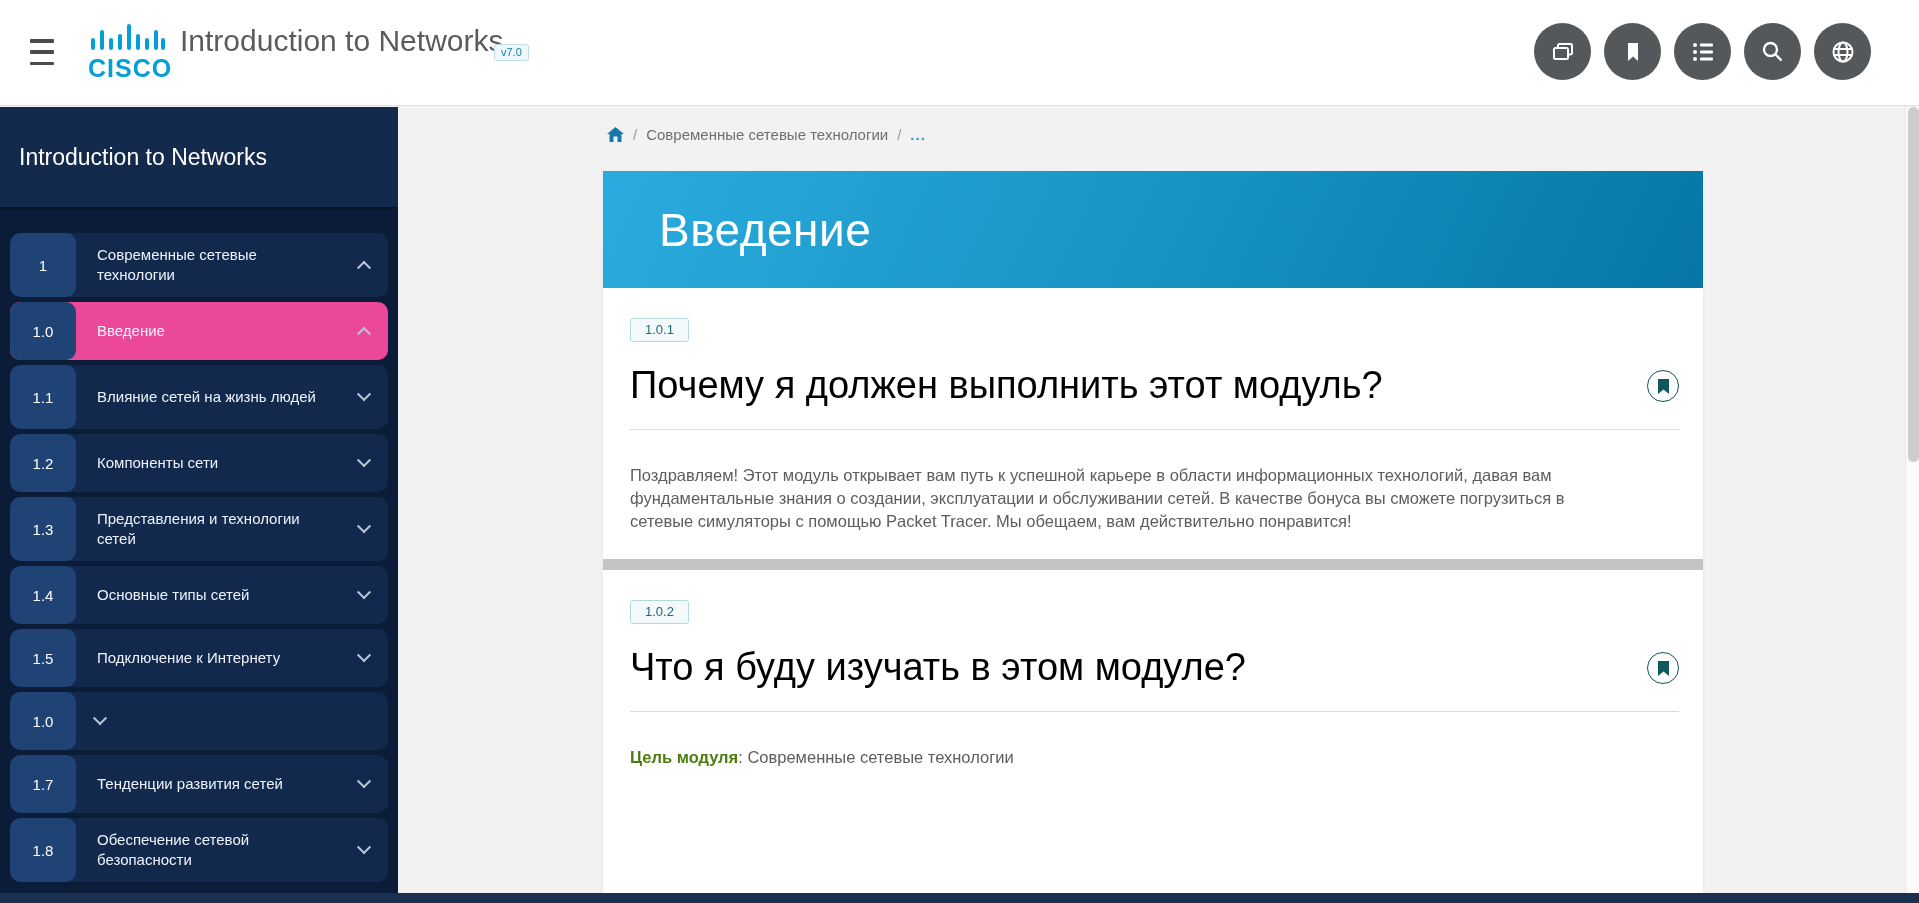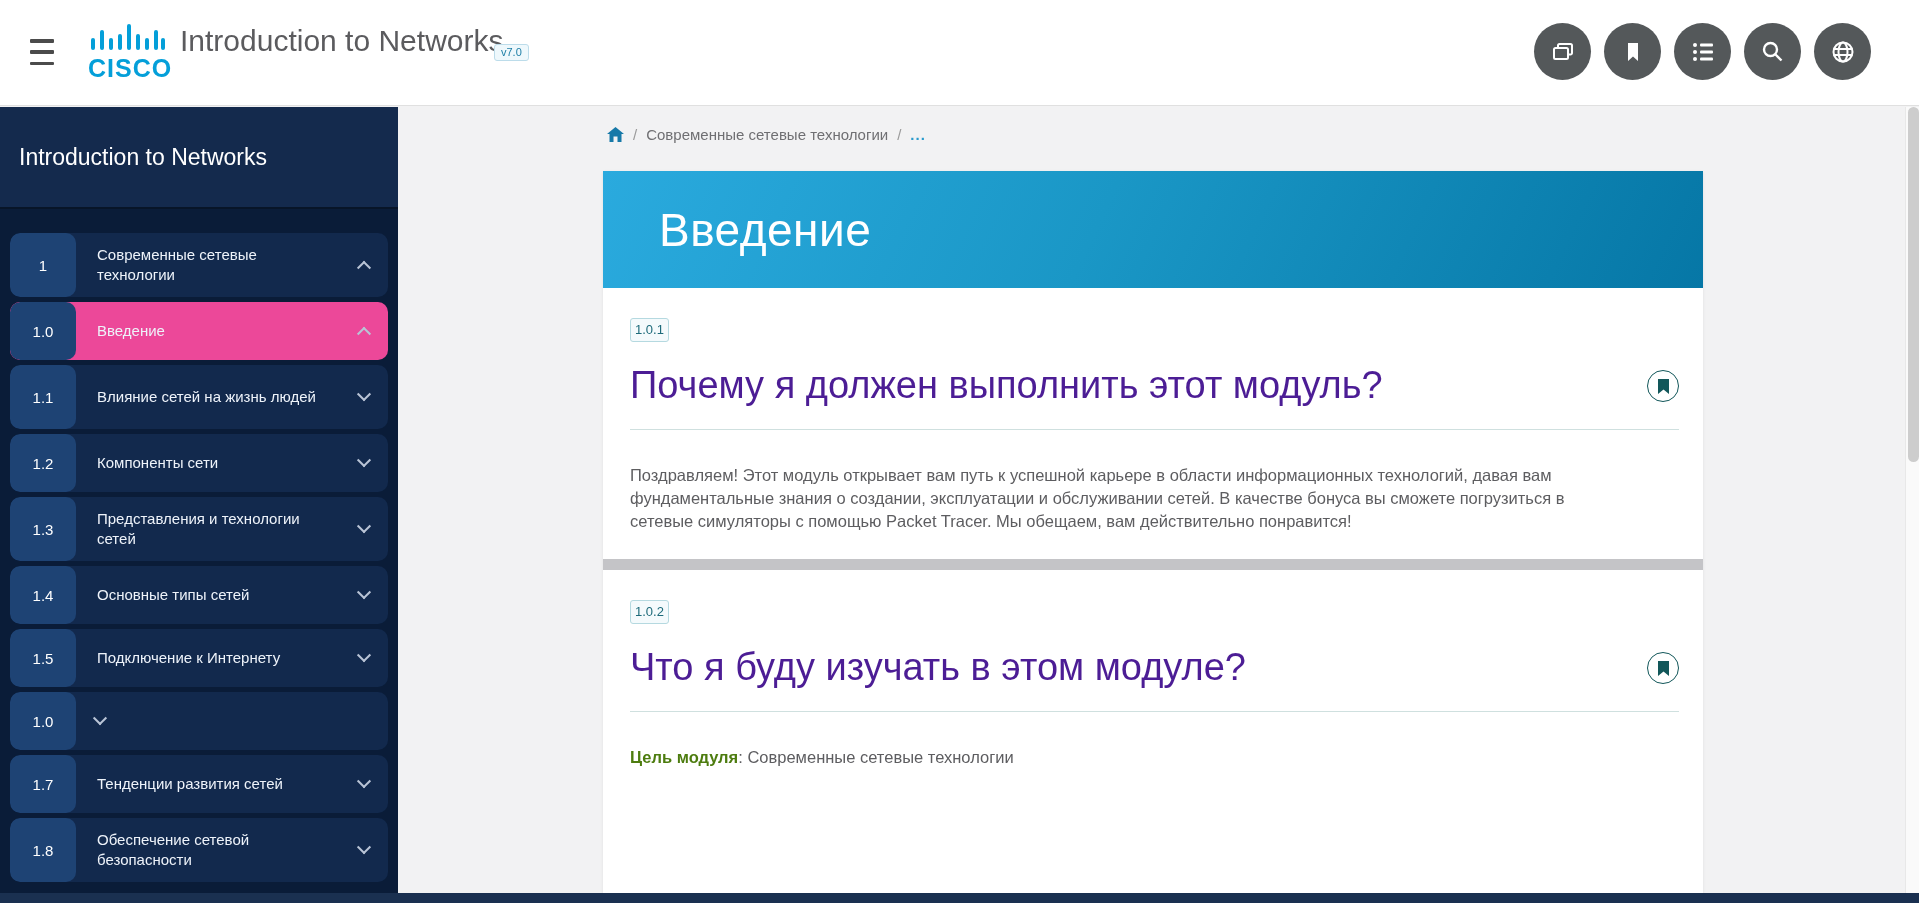--- a/index.html
+++ b/index.html
@@ -51,23 +51,23 @@
   .breadcrumb .crumb { cursor:pointer; }
 
   .card { position:absolute; left:603px; top:171px; width:1100px; height:722px;
     background:#ffffff; box-shadow:0 1px 3px rgba(0,0,0,0.08); z-index:10; overflow:hidden; }
   .banner { height:117px; background:linear-gradient(115deg, #2aaade 0%, #1a97c6 45%, #0677a6 100%);
     display:flex; align-items:center; padding-left:56px; }
   .banner h1 { color:#ffffff; font-size:46px; font-weight:400; letter-spacing:0.5px; }
 
   .section { padding:30px 24px 26px 27px; }
   .sec-badge { display:inline-block; font-size:13px; color:#1d6a7a;
-    background:#f4fafc; border:1px solid #b5d9e0; border-radius:3px; padding:3px 4px 4px; }
+    background:#f4fafc; border:1px solid #b5d9e0; border-radius:3px; padding:3px 14px 4px; }
   .title-row { display:flex; align-items:flex-start; justify-content:space-between; margin-top:22px; }
-  .title-row h2 { color:#4c1d95; font-size:38px; font-weight:400; }
+  .title-row h2 { color:#000000; font-size:38px; font-weight:400; }
   .bm-btn { width:32px; height:32px; border-radius:50%; border:1.6px solid #12575a;
     background:#fff; display:flex; align-items:center; justify-content:center;
     cursor:pointer; margin-top:6px; flex:0 0 32px; }
   .sec-hr { border:none; border-top:1px solid #cfe0df; margin-top:22px; }
   .sec-body { margin-top:34px; max-width:962px; color:#5d5d60; font-size:16.5px; line-height:23px; }
   .sec-body p + p { margin-top:19px; }
   .goal b { color:#4d7c0f; font-weight:bold; }
 
   .divider { height:11px; background:#c4c4c7; }
 

